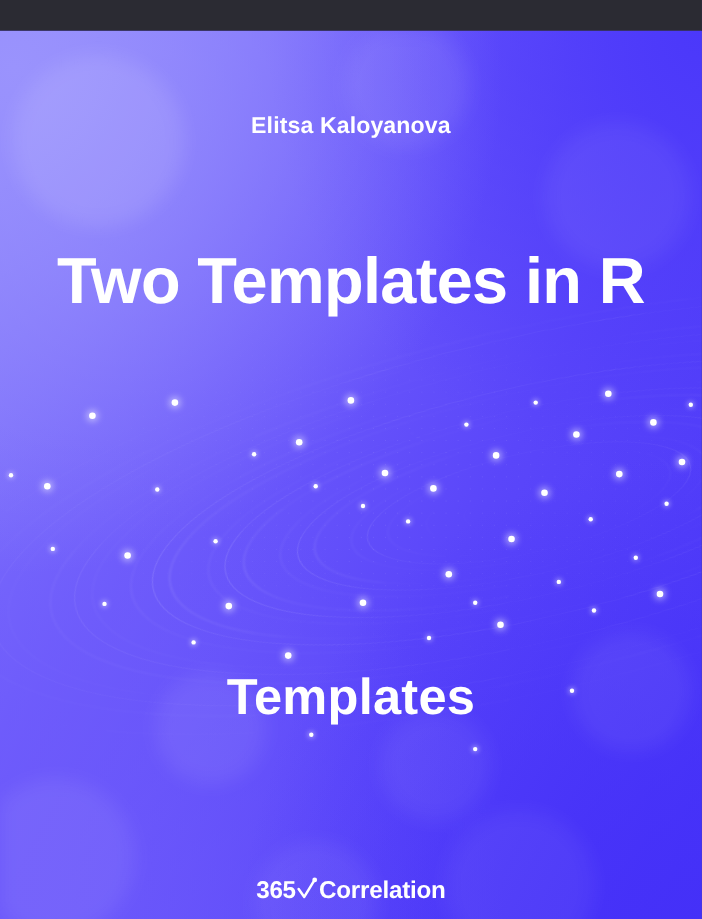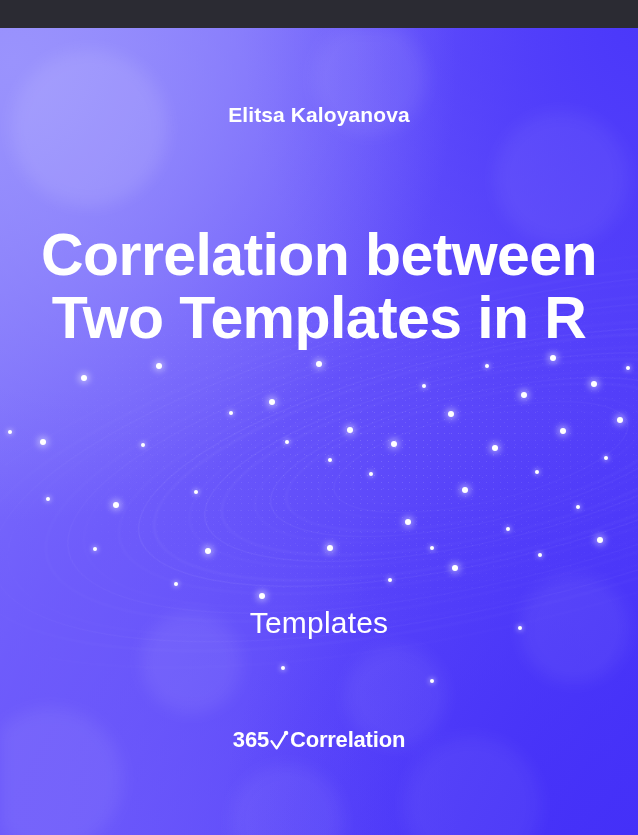--- a/index.html
+++ b/index.html
@@ -131,31 +131,31 @@
     font-weight: bold;
     line-height: 1.06;
     letter-spacing: -0.6px;
   }
   .title .line { display: block; white-space: nowrap; }
 
   .subtitle {
     position: absolute;
     top: 578px;
     left: 0; right: 0;
-    font-size: 30px;
-    font-weight: normal;
+    font-size: 46px;
+    font-weight: bold;
     letter-spacing: 0.2px;
   }
 
   .logo {
     position: absolute;
-    top: 699px;
+    top: 768px;
     left: 0; right: 0;
     display: flex;
-    align-items: center;
+    align-items: flex-start;
     justify-content: center;
     gap: 1px;
     font-size: 22px;
     font-weight: bold;
     letter-spacing: -0.2px;
   }
   .logo .mark {
     display: inline-block;
     width: 19px;
     height: 22px;
@@ -247,21 +247,20 @@
     <div class="dot sm" style="left:283px; top:640px;"></div>
     <div class="dot sm" style="left:432px; top:653px;"></div>
     <div class="dot sm" style="left:520px; top:600px;"></div>
   </div>
 
   <div class="content">
 
     <div class="author">Elitsa Kaloyanova</div>
 
     <div class="title">
-      <span class="line">Correlation between</span>
       <span class="line">Two Templates in R</span>
     </div>
 
     <div class="subtitle">Templates</div>
 
     <div class="logo">
       <span class="txt">365</span>
       <span class="mark">
         <svg width="19" height="22" viewBox="0 0 19 22" fill="none" aria-hidden="true">
           <path d="M1.5 11.2 L6.6 18.4 L15.6 3.6" stroke="#ffffff" stroke-width="2.3" stroke-linecap="round" stroke-linejoin="round"></path>

